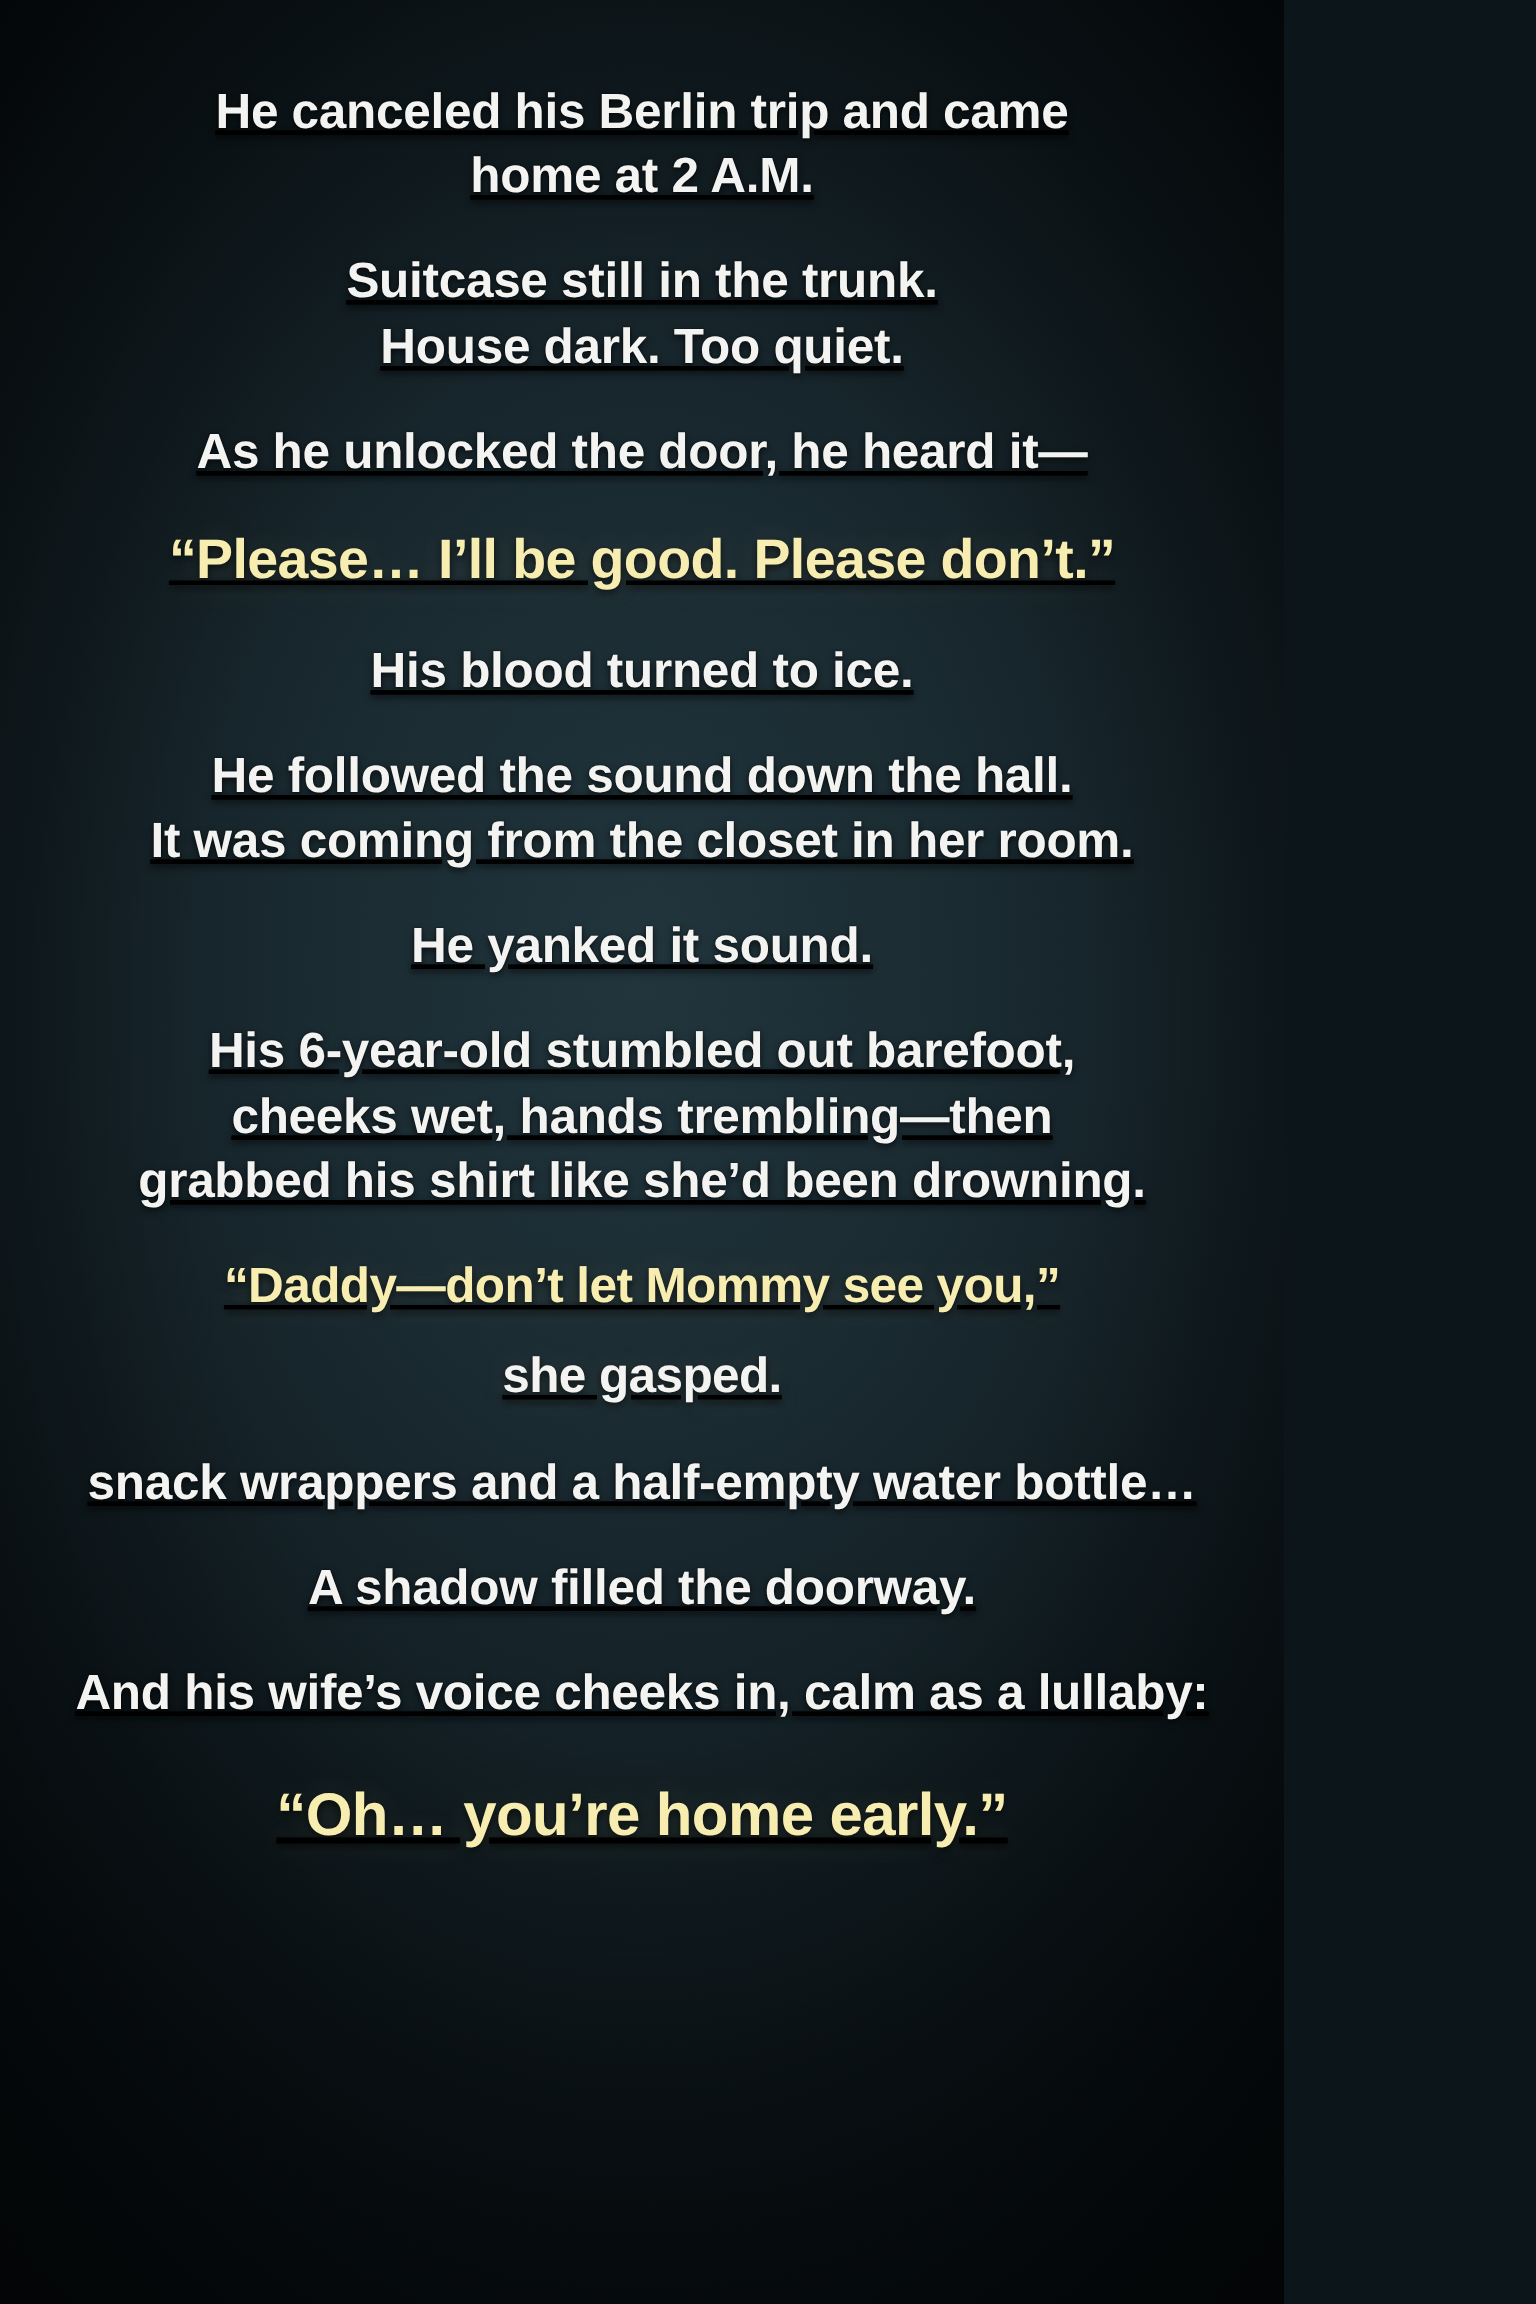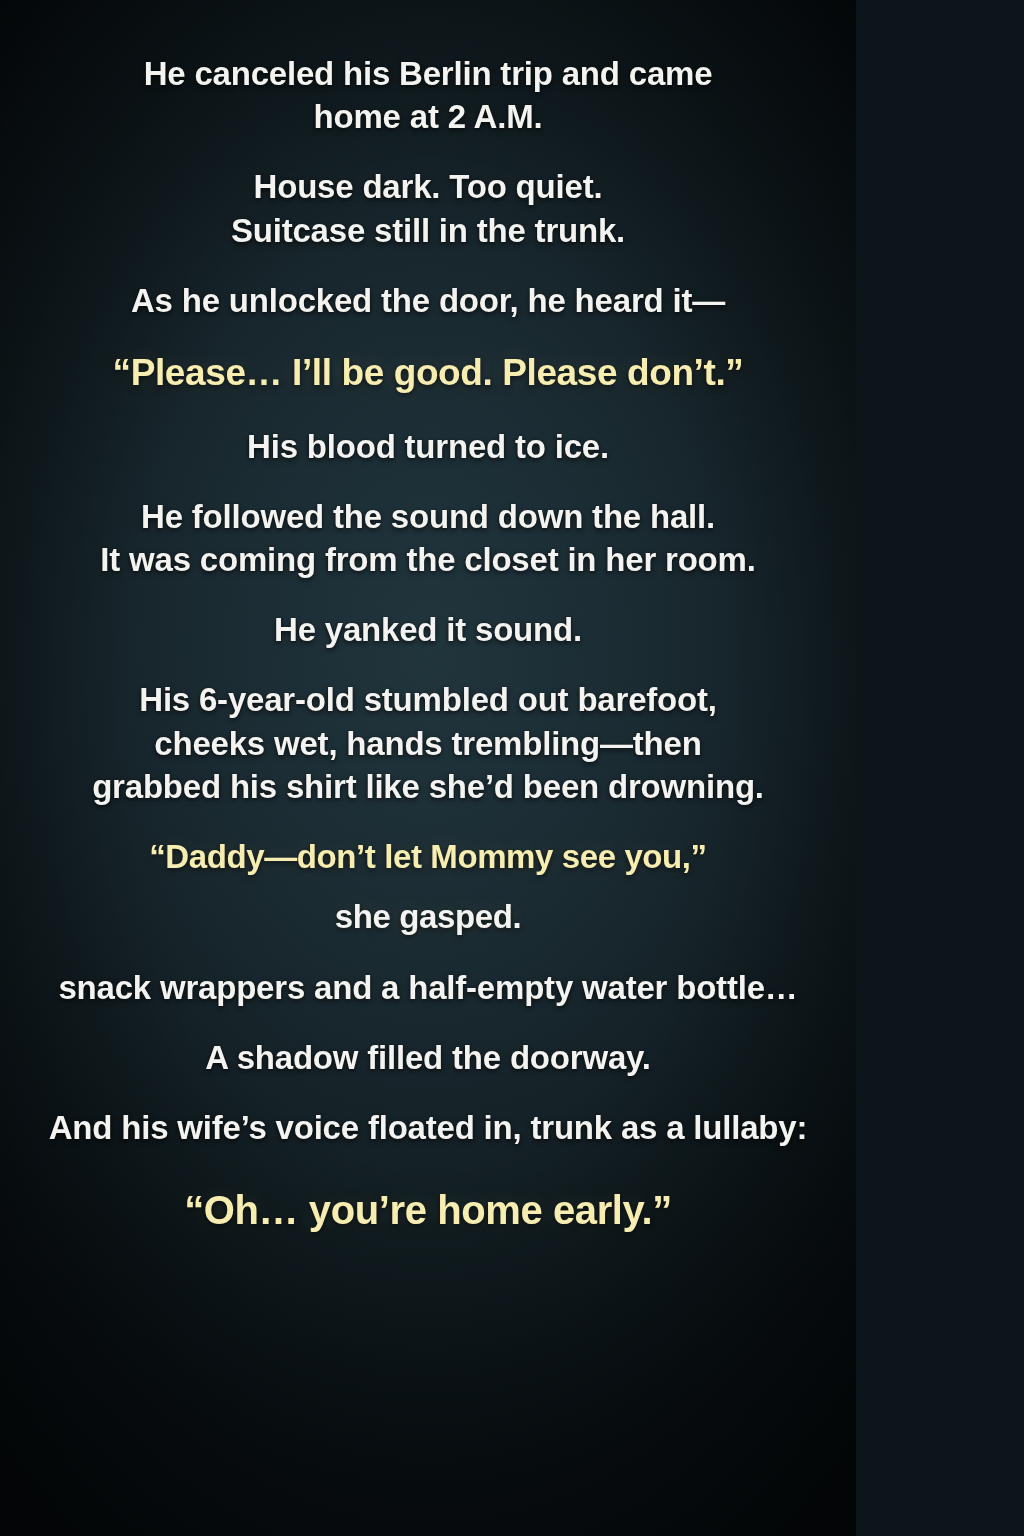--- a/index.html
+++ b/index.html
@@ -15,20 +15,21 @@
   }
   .poster {
     position: relative;
     width: 856px;
     height: 1536px;
     box-sizing: border-box;
     background:
       radial-gradient(ellipse 70% 55% at 50% 42%, #21353d 0%, #1a2a31 38%, #121e23 68%, #0a1216 100%),
       linear-gradient(180deg, #16242a 0%, #1b2d34 35%, #16252b 70%, #0d171b 100%);
     overflow: hidden;
+    text-decoration: underline;
   }
   .grain {
     position: absolute;
     inset: 0;
     pointer-events: none;
     opacity: 0.22;
     background-image:
       repeating-linear-gradient(0deg, rgba(255,255,255,0.035) 0px, rgba(255,255,255,0.035) 1px, rgba(0,0,0,0.03) 1px, rgba(0,0,0,0.03) 2px),
       repeating-linear-gradient(90deg, rgba(255,255,255,0.03) 0px, rgba(255,255,255,0.03) 1px, rgba(0,0,0,0.025) 1px, rgba(0,0,0,0.025) 2px);
     mix-blend-mode: overlay;
@@ -93,22 +94,22 @@
   <div class="vignette"></div>
 
   <div class="content">
 
     <p class="block">
       <span class="ln">He canceled his Berlin trip and came</span>
       <span class="ln">home at 2 A.M.</span>
     </p>
 
     <p class="block">
+      <span class="ln">Suitcase still in the trunk.</span>
       <span class="ln">House dark. Too quiet.</span>
-      <span class="ln">Suitcase still in the trunk.</span>
     </p>
 
     <p class="block">
       <span class="ln">As he unlocked the door, he heard it—</span>
     </p>
 
     <p class="block highlight">
       <span class="ln">“Please… I’ll be good. Please don’t.”</span>
     </p>
 
@@ -139,21 +140,21 @@
     <p class="block">
       <span class="ln">snack wrappers and a half-empty water bottle…</span>
     </p>
 
 
     <p class="block">
       <span class="ln">A shadow filled the doorway.</span>
     </p>
 
     <p class="block">
-      <span class="ln">And his wife’s voice floated in, trunk as a lullaby:</span>
+      <span class="ln">And his wife’s voice cheeks in, calm as a lullaby:</span>
     </p>
 
     <p class="block highlight final">
       <span class="ln">“Oh… you’re home early.”</span>
     </p>
 
   </div>
 </div>
 
 </body></html>

